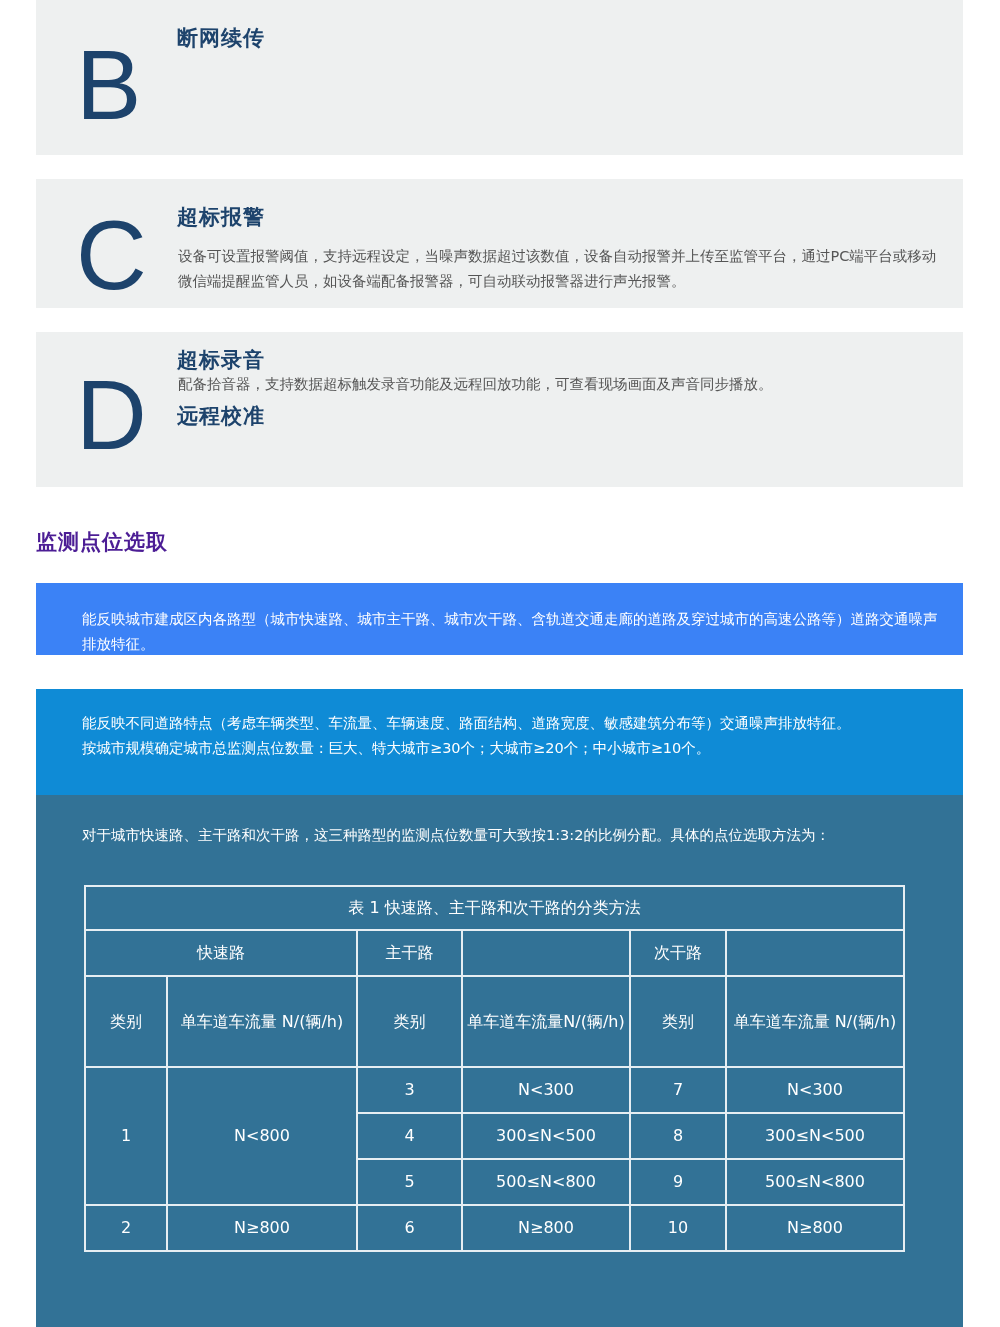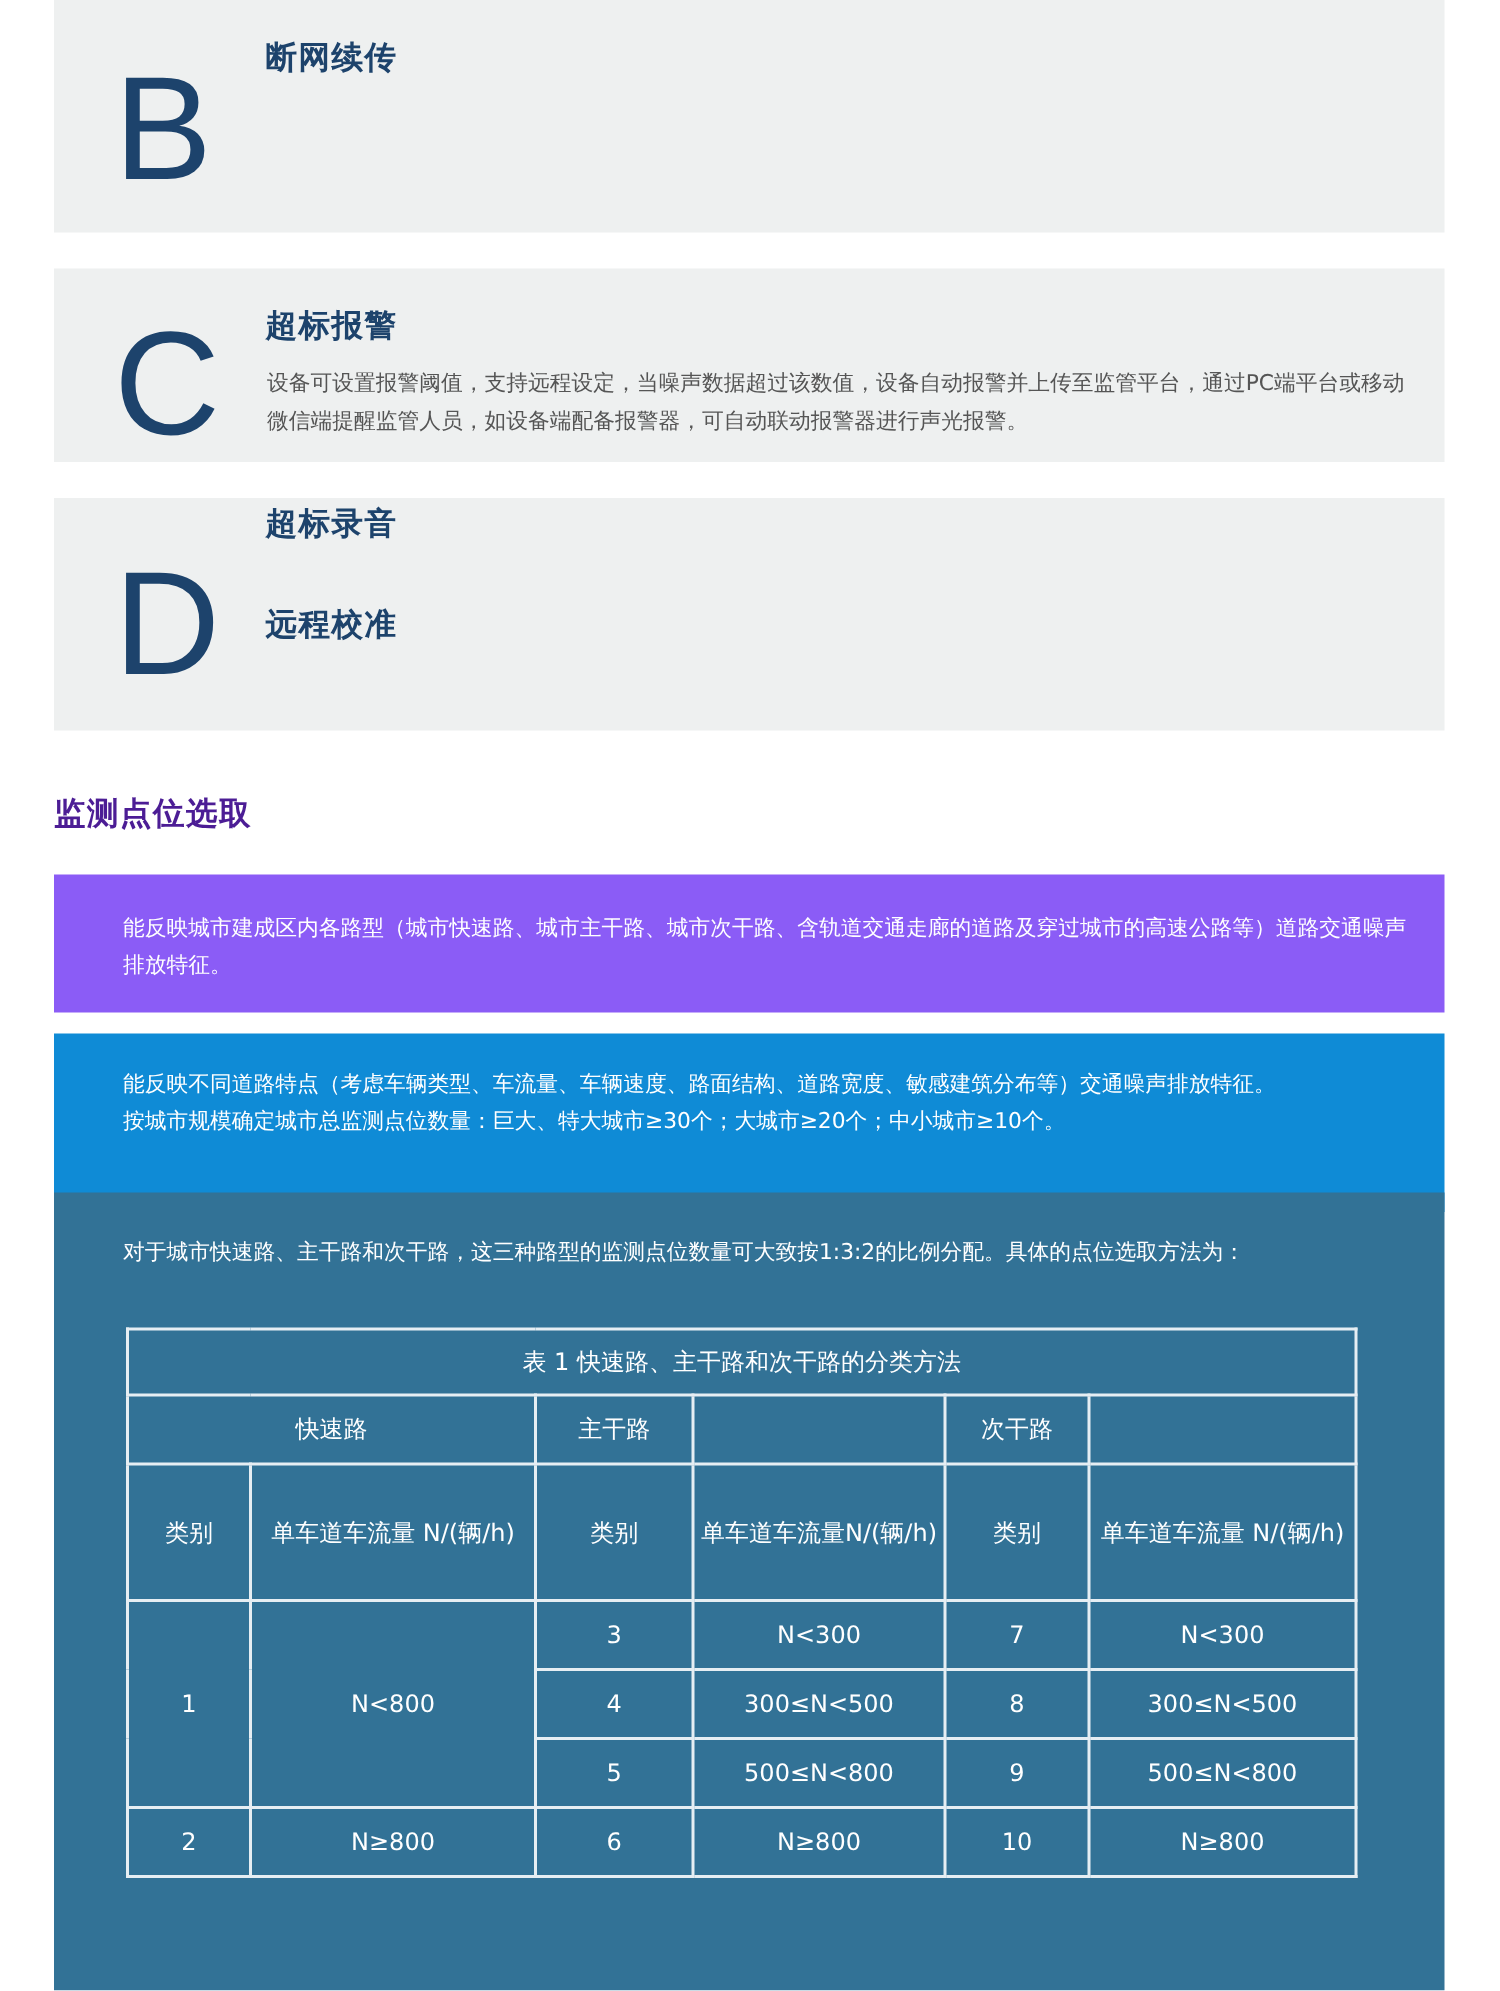--- a/index.html
+++ b/index.html
@@ -26,35 +26,35 @@
   #feat-b .title { top: 24px; }
   #feat-b .desc { top: 66px; }
 
   #feat-c { top: 179px; height: 129px; }
   #feat-c .letter { top: 27px; }
   #feat-c .title { top: 24px; }
   #feat-c .desc { top: 65px; }
 
   #feat-d { top: 332px; height: 155px; }
   #feat-d .letter { top: 34px; }
-  #feat-d .title1 { top: 3px; }
+  #feat-d .title1 { top: 14px; }
   #feat-d .desc1 { top: 40px; }
   #feat-d .title2 { top: 70px; }
   #feat-d .desc2 { top: 100px; }
 
   .section-title {
     position: absolute; left: 36px; top: 528px; font-size: 21px; font-weight: bold; color: #4c1d95;
     letter-spacing: 1px;
   }
 
   .info-box {
     position: absolute; left: 36px; width: 927px; color: #ffffff; font-size: 14.5px; line-height: 24.5px;
   }
   .info-box p { position: absolute; left: 46px; width: 860px; }
-  #box1 { top: 583px; height: 92px; background: #8b5cf6; }
+  #box1 { top: 583px; height: 72px; background: #3b82f6; }
   #box1 p { top: 24px; }
   #box2 { top: 689px; height: 119px; background: #0f8bd6; }
   #box2 p { top: 22px; }
   #box3 { top: 795px; height: 532px; background: #327296; }
   #box3 .intro { top: 28px; }
 
   table.cls {
     position: absolute; left: 48px; top: 90px; width: 821px; border-collapse: collapse;
     color: #ffffff; font-size: 16px; font-family: "DejaVu Sans", "Liberation Sans", sans-serif;
   }
@@ -76,20 +76,21 @@
 
 <div id="feat-c" class="feature">
   <div class="letter">C</div>
   <div class="title">超标报警</div>
   <div class="desc">设备可设置报警阈值，支持远程设定，当噪声数据超过该数值，设备自动报警并上传至监管平台，通过PC端平台或移动微信端提醒监管人员，如设备端配备报警器，可自动联动报警器进行声光报警。</div>
 </div>
 
 <div id="feat-d" class="feature">
   <div class="letter">D</div>
   <div class="title title1">超标录音</div>
+  <div class="desc desc1">配备拾音器，支持数据超标触发录音功能及远程回放功能，可查看现场画面及声音同步播放。</div>
   <div class="title title2">远程校准</div>
 </div>
 
 <div class="section-title">监测点位选取</div>
 
 <div id="box1" class="info-box">
   <p>能反映城市建成区内各路型（城市快速路、城市主干路、城市次干路、含轨道交通走廊的道路及穿过城市的高速公路等）道路交通噪声排放特征。</p>
 </div>
 
 <div id="box2" class="info-box">

